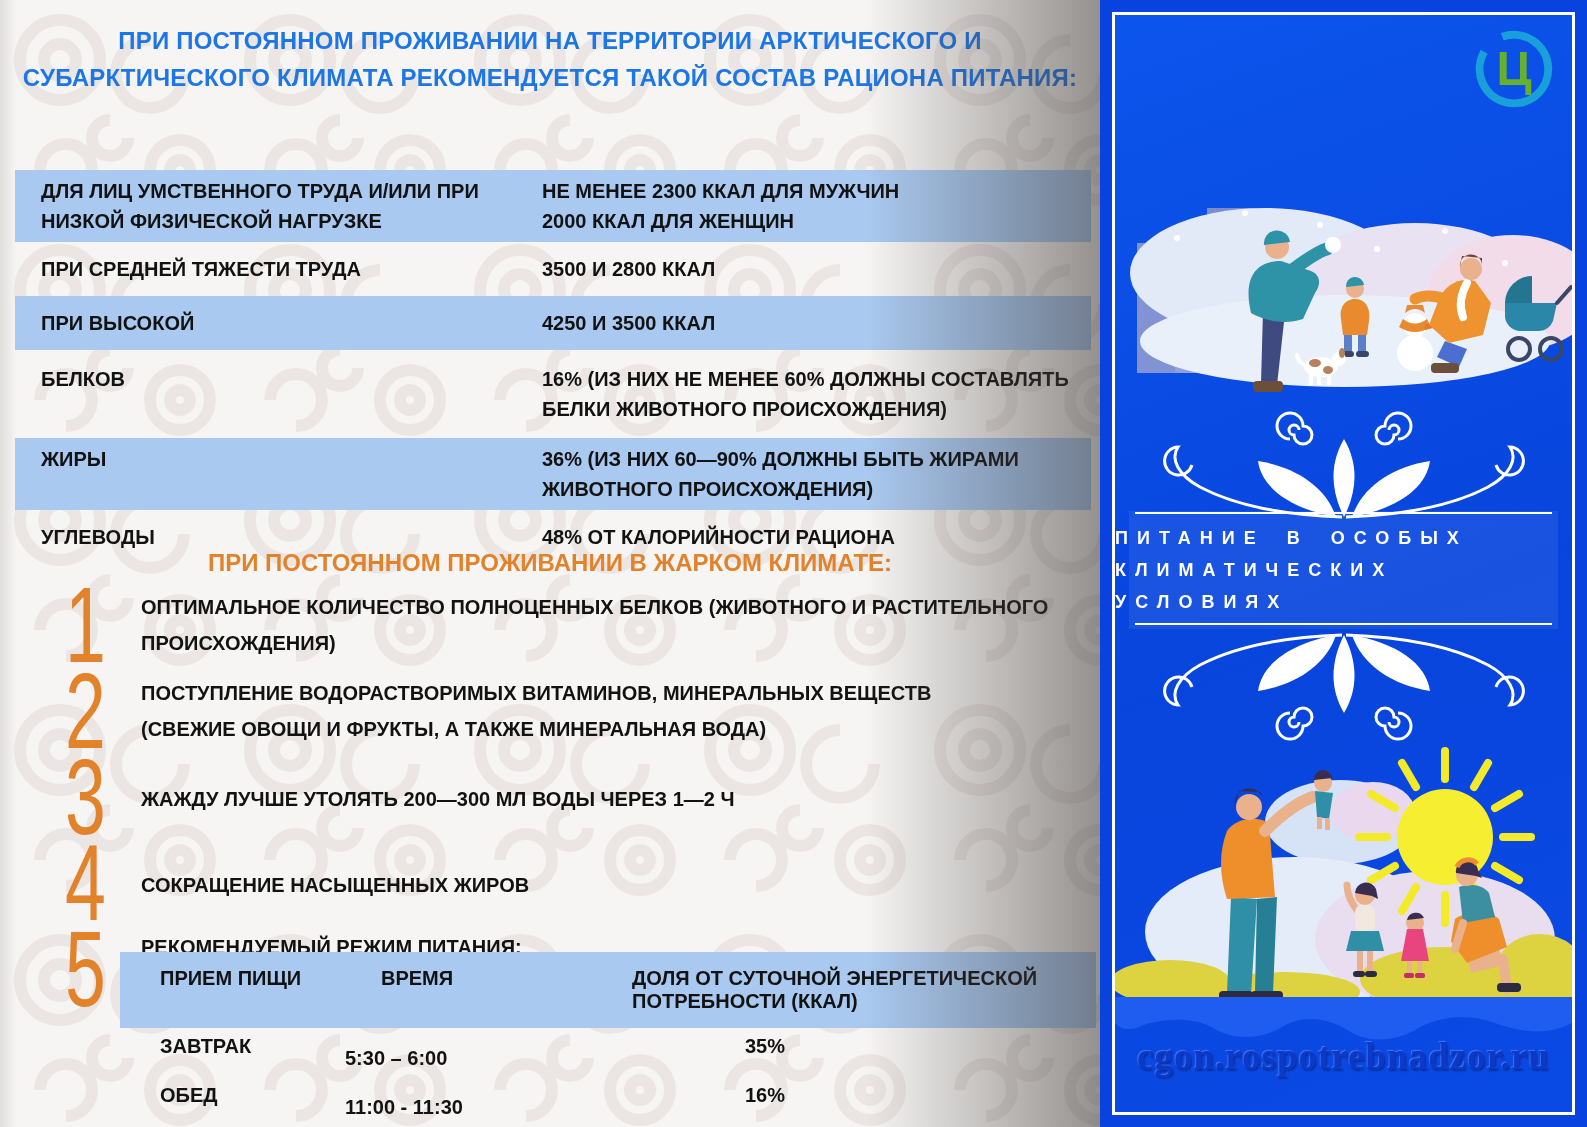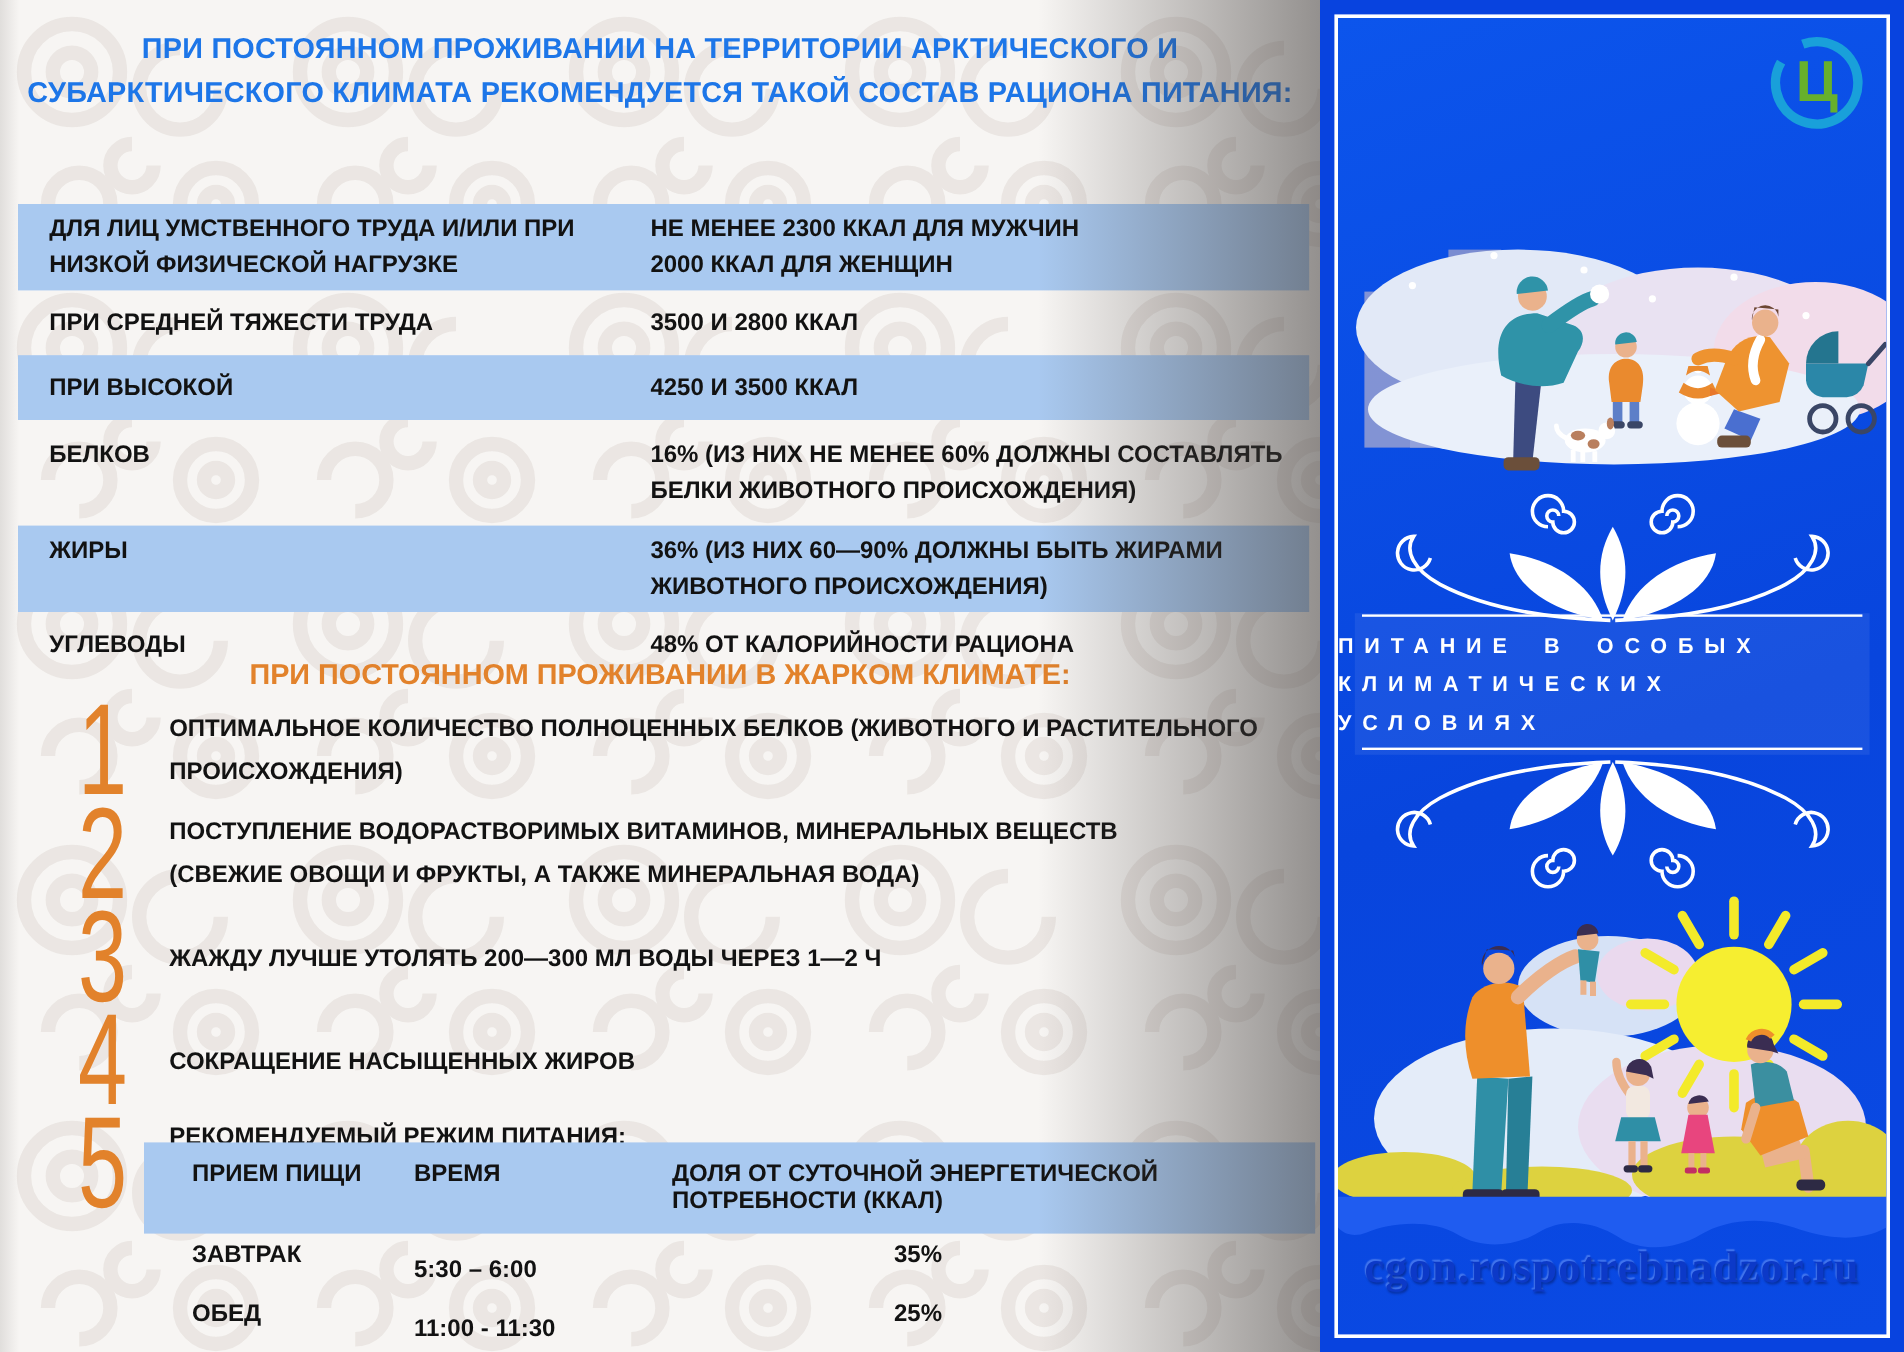--- a/index.html
+++ b/index.html
@@ -53,21 +53,21 @@
   }
   .hitem .txt {
     flex:1; font-size:20px; font-weight:bold; color:#121212;
     line-height:36px; white-space:pre-line; padding-top:6px;
   }
   .hitem.single .txt { padding-top:26px; }
   .hitem.last .txt { padding-top:2px; }
   .meal-table { position:absolute; top:952px; left:120px; width:976px; z-index:2; }
   .meal-head {
     display:flex; background:var(--row-blue); padding:15px 0 15px 40px;
-    font-weight:bold; font-size:20px; color:#121212;
+    font-weight:bold; font-size:20px; color:#121212;gap:36px;
   }
   .mh-meal { width:185px; } .mh-time { width:215px; } .mh-share { flex:1; }
   .meal-row { display:flex; padding:7px 0 7px 40px; font-weight:bold; font-size:20px; color:#121212;justify-content:center; }
   .mr-meal { width:185px; } .mr-time { width:215px;margin-top:12px; } .mr-share { flex:1; padding-left:185px; }
 
   
   .panel { position:absolute; left:1100px; top:0; width:487px; height:1127px; background:var(--panel-outer-blue); z-index:3; }
   .panel-inner {
     position:absolute; left:12px; top:12px; right:12px; bottom:12px;
     border:3px solid #ffffff;
@@ -193,21 +193,21 @@
         <div class="mh-share">ДОЛЯ ОТ СУТОЧНОЙ ЭНЕРГЕТИЧЕСКОЙ ПОТРЕБНОСТИ (ККАЛ)</div>
       </div>
       <div class="meal-row">
         <div class="mr-meal">ЗАВТРАК</div>
         <div class="mr-time">5:30 – 6:00</div>
         <div class="mr-share">35%</div>
       </div>
       <div class="meal-row">
         <div class="mr-meal">ОБЕД</div>
         <div class="mr-time">11:00 - 11:30</div>
-        <div class="mr-share">25%</div>
+        <div class="mr-share">16%</div>
       </div>
       <div class="meal-row">
         <div class="mr-meal">УЖИН</div>
         <div class="mr-time">18:00 – 18:30</div>
         <div class="mr-share">40%</div>
       </div>
     </div>
   </div>
 
   <div class="edge-shade"></div>

